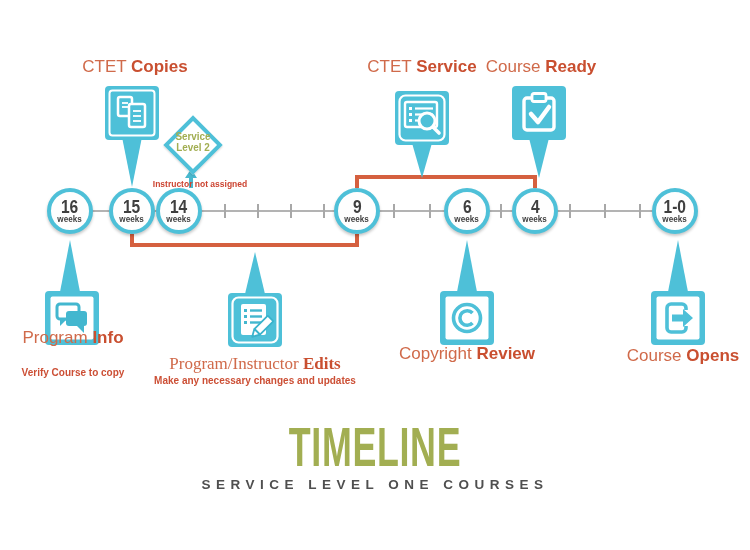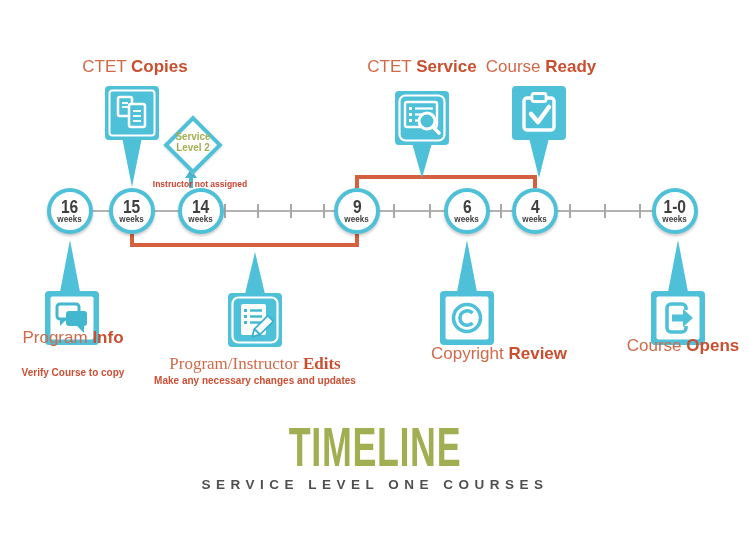--- a/index.html
+++ b/index.html
@@ -78,21 +78,21 @@
   <div class="bracket bottom" style="left:130px;top:234px;width:229px;height:13px;"></div>
 
   <div class="node" style="left:47px;">
     <div class="num">16</div>
     <div class="unit">weeks</div>
   </div>
   <div class="node" style="left:109px;">
     <div class="num">15</div>
     <div class="unit">weeks</div>
   </div>
-  <div class="node" style="left:178px;">
+  <div class="node" style="left:156px;">
     <div class="num">14</div>
     <div class="unit">weeks</div>
   </div>
   <div class="node" style="left:334px;">
     <div class="num">9</div>
     <div class="unit">weeks</div>
   </div>
   <div class="node" style="left:444px;">
     <div class="num">6</div>
     <div class="unit">weeks</div>
@@ -200,34 +200,34 @@
   </div>
   <div class="sublabel" style="left:255px;top:375px;">Make any necessary changes and updates</div>
 
   <div class="pin up" style="left:457px;top:240px;border-bottom-width:52px;"></div>
   <svg class="icon-sq" style="left:439px;top:290px;" viewBox="0 0 56 56">
     <rect x="1" y="1" width="54" height="54" rx="4" fill="#4ec0d8"></rect>
     <rect x="6.5" y="6.5" width="43" height="43" rx="2" fill="#fff"></rect>
     <circle cx="28" cy="28" r="13.5" fill="none" stroke="#4ec0d8" stroke-width="3.6"></circle>
     <path d="M33.5 23 A7.3 7.3 0 1 0 33.5 33" fill="none" stroke="#4ec0d8" stroke-width="3.6"></path>
   </svg>
-  <div class="mlabel" style="left:467px;top:344px;margin-left:32px;">
+  <div class="mlabel" style="left:467px;top:344px;">
     <span>Copyright</span>
     <span class="b">Review</span>
   </div>
 
   <div class="pin up" style="left:668px;top:240px;border-bottom-width:52px;"></div>
   <svg class="icon-sq" style="left:650px;top:290px;" viewBox="0 0 56 56">
     <rect x="1" y="1" width="54" height="54" rx="4" fill="#4ec0d8"></rect>
     <rect x="6.5" y="6.5" width="43" height="43" rx="2" fill="#fff"></rect>
     <path d="M30 14 h-9 a4 4 0 0 0 -4 4 v20 a4 4 0 0 0 4 4 h9" fill="none" stroke="#4ec0d8" stroke-width="3.6"></path>
     <path d="M30 14 h2 a4 4 0 0 1 4 4 v2 M36 36 v2 a4 4 0 0 1 -4 4 h-2" fill="none" stroke="#4ec0d8" stroke-width="3.6"></path>
     <polygon points="22,24.5 33,24.5 33,19 43,28 33,37 33,31.5 22,31.5" fill="#4ec0d8"></polygon>
   </svg>
-  <div class="mlabel" style="left:683px;top:336px;">
+  <div class="mlabel" style="left:683px;top:346px;">
     <span>Course</span>
     <span class="b">Opens</span>
   </div>
 
   <div class="title-main">TIMELINE</div>
   <div class="title-sub">SERVICE LEVEL ONE COURSES</div>
 
 </div>
 
 </body></html>

